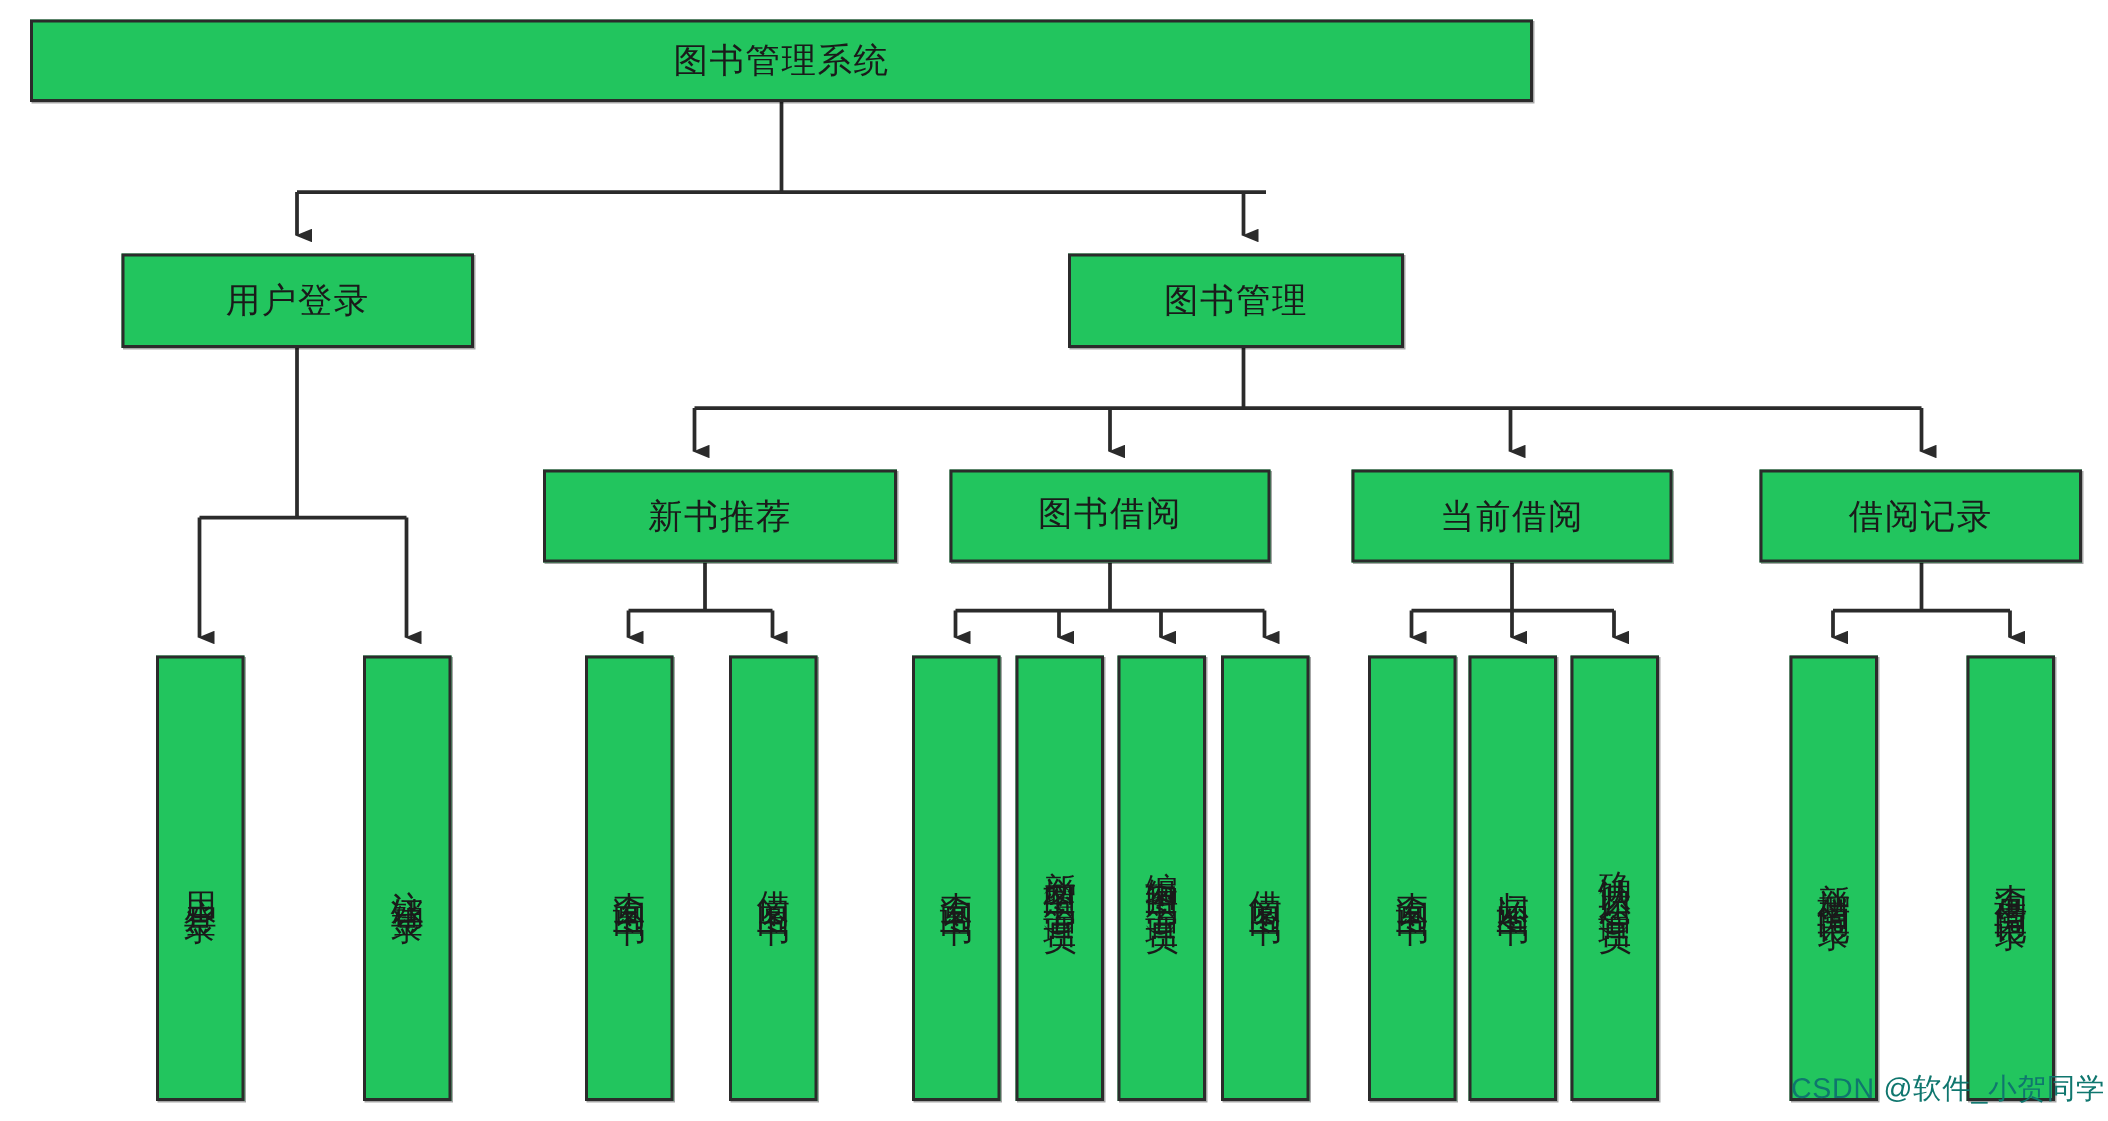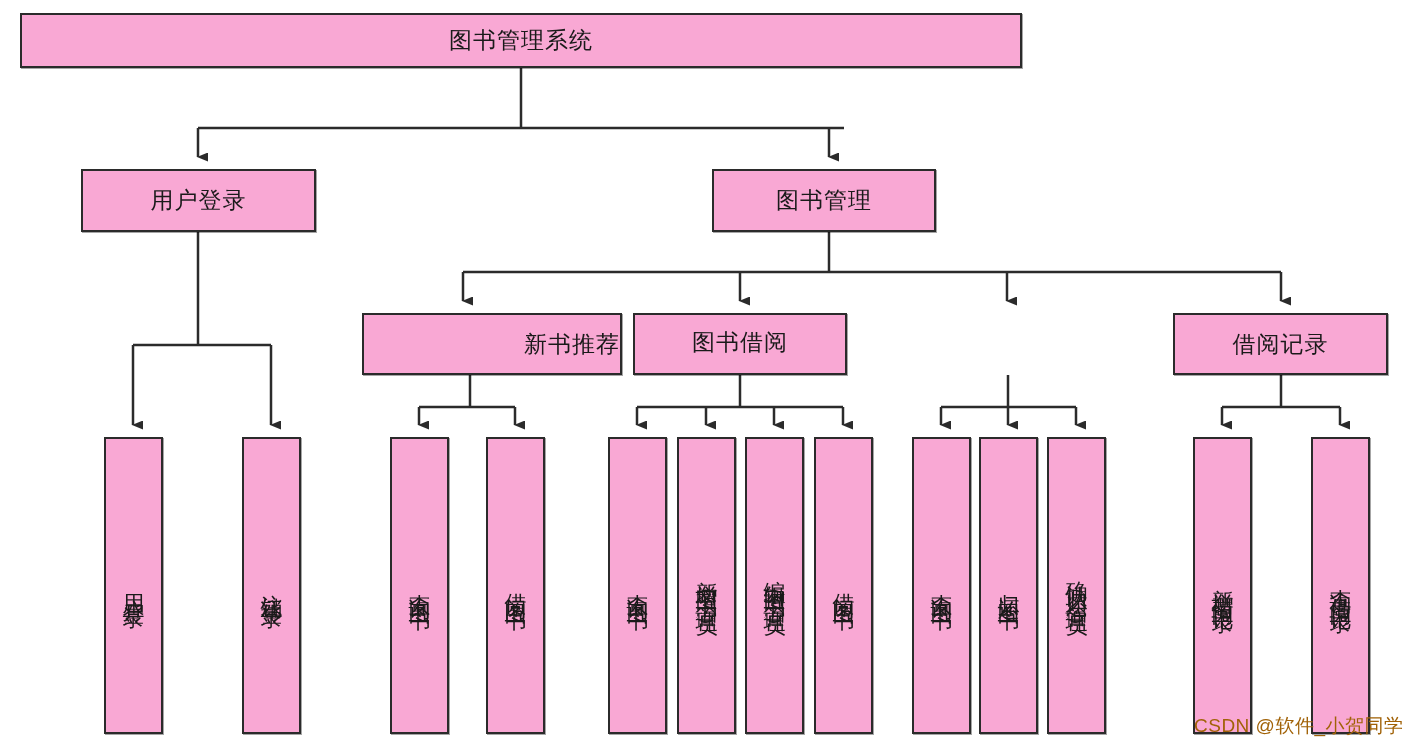--- a/index.html
+++ b/index.html
@@ -23,21 +23,21 @@
     position: absolute;
     left: 0; top: 0;
     width: 1405px;
     height: 747px;
     pointer-events: none;
   }
   .node {
     position: absolute;
     box-sizing: border-box;
     border: 2px solid #2b2b2b;
-    background: #f9a8d4;
+    background: #22c55e;
     display: flex;
     align-items: center;
     justify-content: center;
     color: #1a1a1a;
     box-shadow: 1px 1px 0 rgba(0,0,0,0.35);
   }
   .node-label {
     font-size: 23px;
     line-height: 1.15;
     letter-spacing: 1px;
@@ -46,21 +46,21 @@
   }
   .node.vertical .node-label {
     writing-mode: vertical-rl;
     text-orientation: upright;
     font-size: 22px;
     letter-spacing: 5px;
     line-height: 1;
   }
   .watermark {
     position: absolute;
-    color: #a16207;
+    color: #0f766e;
     font-size: 19px;
     letter-spacing: 0.5px;
     white-space: nowrap;
     user-select: none;
   }
 </style>
 </head>
 <body>
 
 <div id="diagram-root">
@@ -119,25 +119,28 @@
     <span class="node-label">图书管理系统</span>
   </div>
 
   <div class="node" style="left:81px; top:169px; width:235px; height:63px;">
     <span class="node-label">用户登录</span>
   </div>
   <div class="node" style="left:712px; top:169px; width:224px; height:63px;">
     <span class="node-label">图书管理</span>
   </div>
 
-  <div class="node" style="left:362px; top:313px; width:260px; height:62px;justify-content:flex-end;">
+  <div class="node" style="left:362px; top:313px; width:236px; height:62px;">
     <span class="node-label">新书推荐</span>
   </div>
   <div class="node" style="left:633px; top:313px; width:214px; height:62px;font-family:Liberation Mono, monospace;">
     <span class="node-label">图书借阅</span>
+  </div>
+  <div class="node" style="left:901px; top:313px; width:214px; height:62px;">
+    <span class="node-label">当前借阅</span>
   </div>
   <div class="node" style="left:1173px; top:313px; width:215px; height:62px;">
     <span class="node-label">借阅记录</span>
   </div>
 
   <div class="node vertical" style="left:104px; top:437px; width:59px; height:297px;">
     <span class="node-label">用户登录</span>
   </div>
   <div class="node vertical" style="left:242px; top:437px; width:59px; height:297px;">
     <span class="node-label">注销登录</span>

